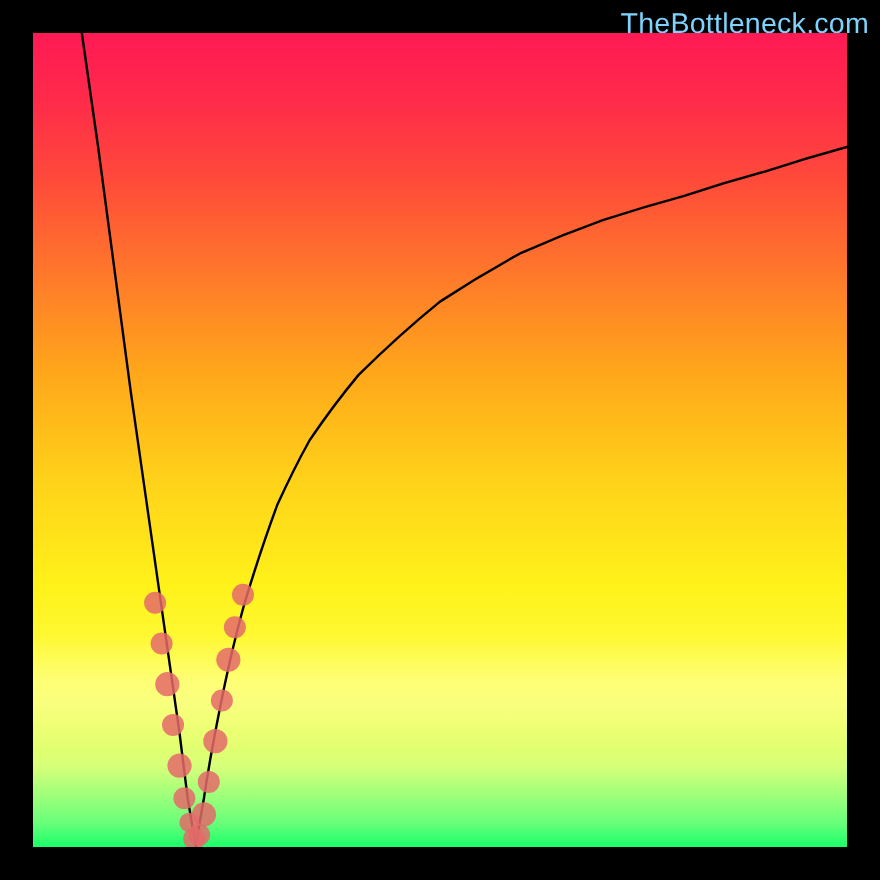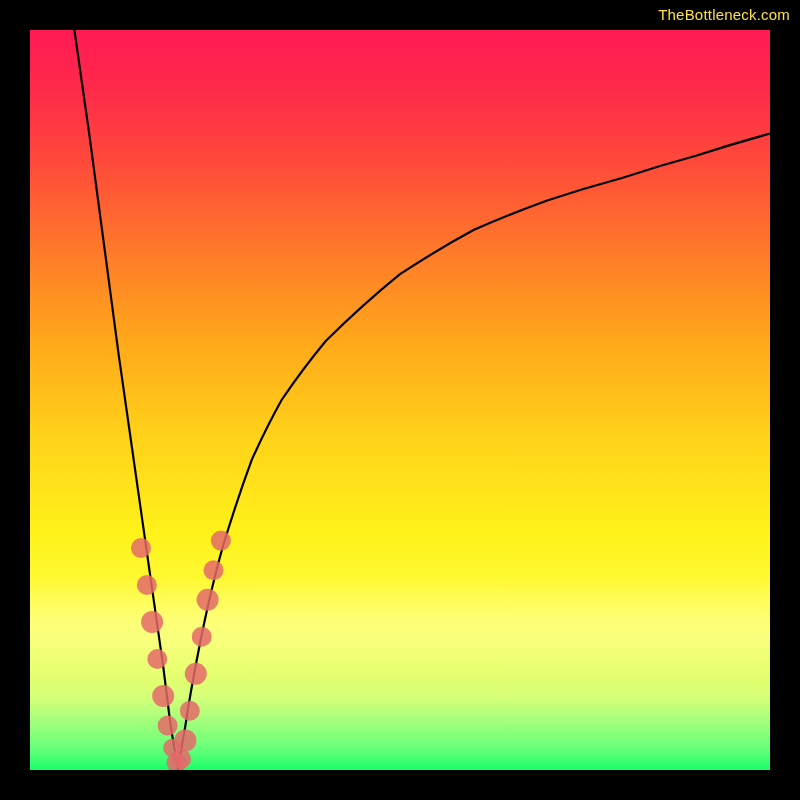--- a/index.html
+++ b/index.html
@@ -56,22 +56,22 @@
     left: 0;
     top: 0;
     width: 740px;
     height: 740px;
     pointer-events: none;
   }
   .watermark {
     position: absolute;
     top: 6px;
     right: 10px;
-    color: #fde047;
-    font-size: 15px;
+    color: #7dd3fc;
+    font-size: 26px;
     font-weight: 500;
     letter-spacing: 0.2px;
   }
 </style>
 </head>
 <body>
 
 <div class="frame">
   <div class="watermark">TheBottleneck.com</div>
   <div class="plot">

